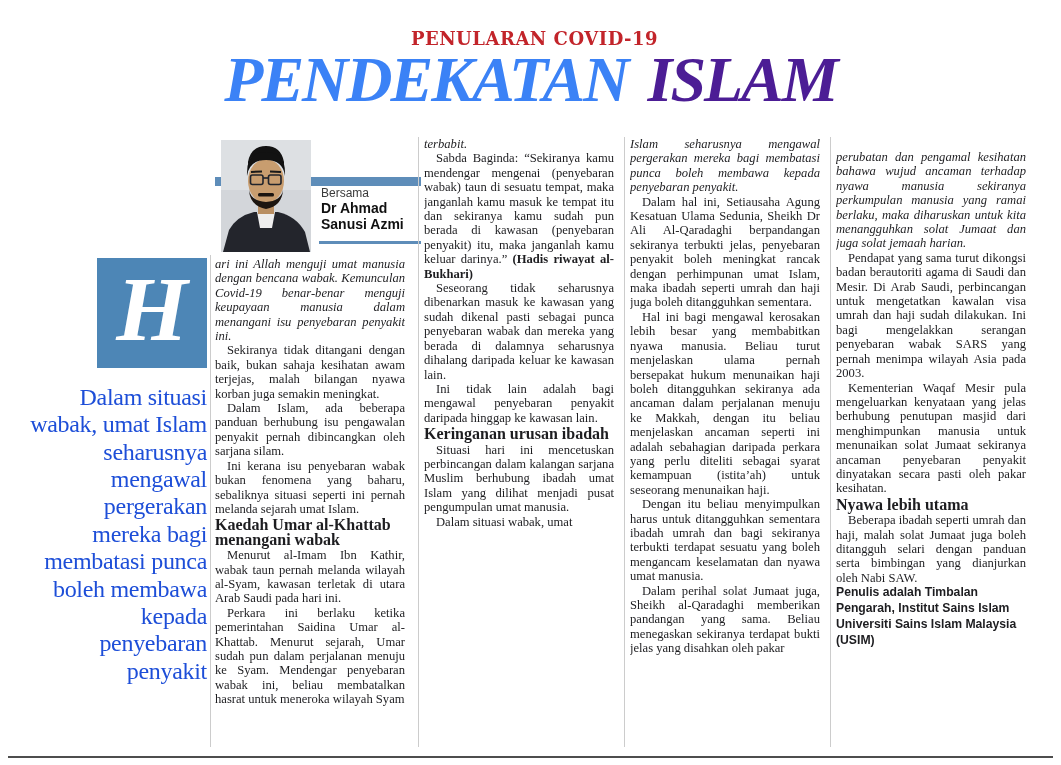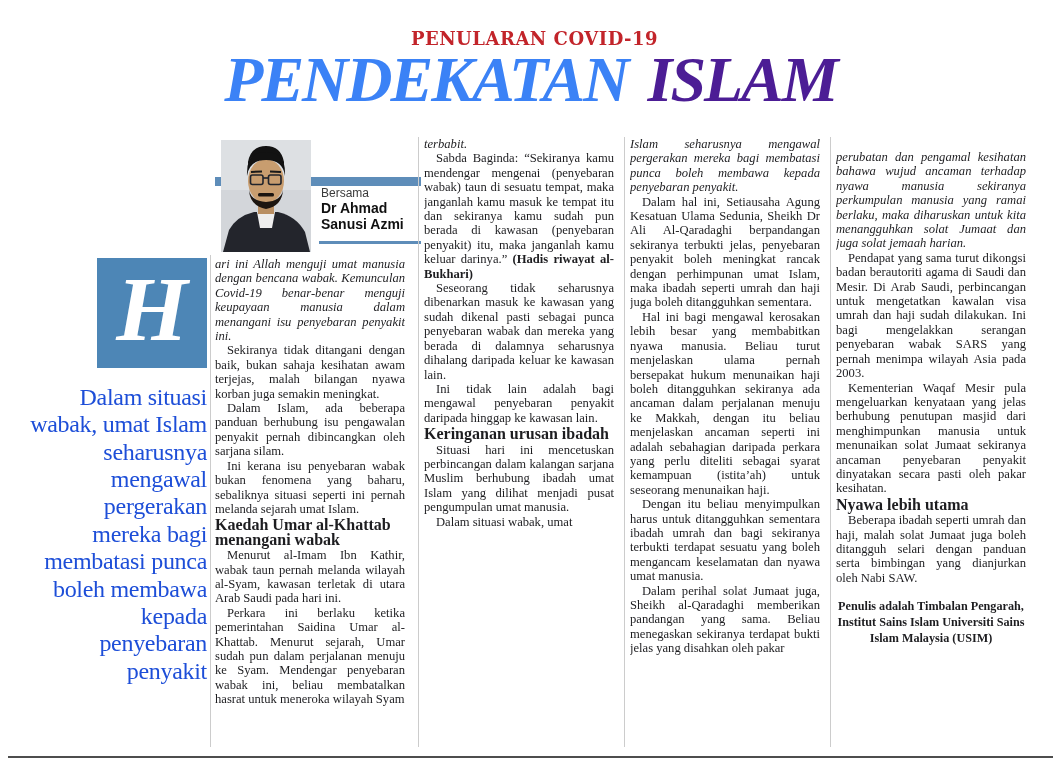--- a/index.html
+++ b/index.html
@@ -48,22 +48,22 @@
   
   .col { position:absolute; font-size:12.6px; line-height:14.4px; }
   .col-1 { left:215px; top:257px; width:190px; height:492px; overflow:hidden; }
   .col-2 { left:424px; top:137px; width:190px; height:612px; overflow:hidden; }
   .col-3 { left:630px; top:137px; width:190px; height:612px; overflow:hidden; }
   .col-4 { left:836px; top:150px; width:190px; height:612px; overflow:hidden; }
   .p { text-indent:12px; text-align:justify; }
   .p.first { text-indent:0;font-style:italic; }
   .subhead { font-size:16px; font-weight:bold; margin:2px 0 1px; }
   .credit {
-    margin-top:14px; font-weight:bold; font-family:Liberation Serif, serif;
-    font-size:12.2px; line-height:1.3; text-align:center;
+    font-weight:bold; font-family:Liberation Sans, sans-serif;
+    font-size:12.2px; line-height:1.3; text-align:left;
   }
   
   .vrule { position:absolute; top:137px; width:1px; height:610px; background:#cccccc; }
   .vrule.r0 { left:210px; top:255px; height:492px; }
   .vrule.r1 { left:418px; }
   .vrule.r2 { left:624px; }
   .vrule.r3 { left:830px; }
   .bottom-rule { position:absolute; left:8px; right:8px; top:756px; height:2px; background:#4d4d4d; }
 </style>
 </head>

